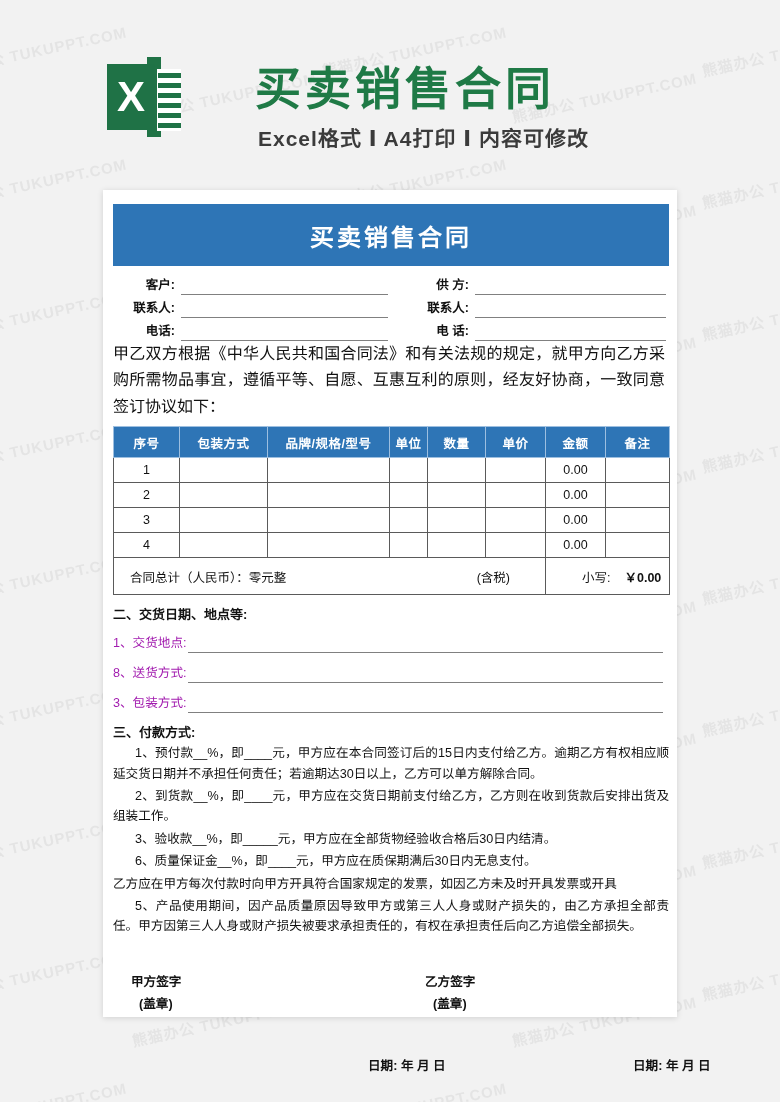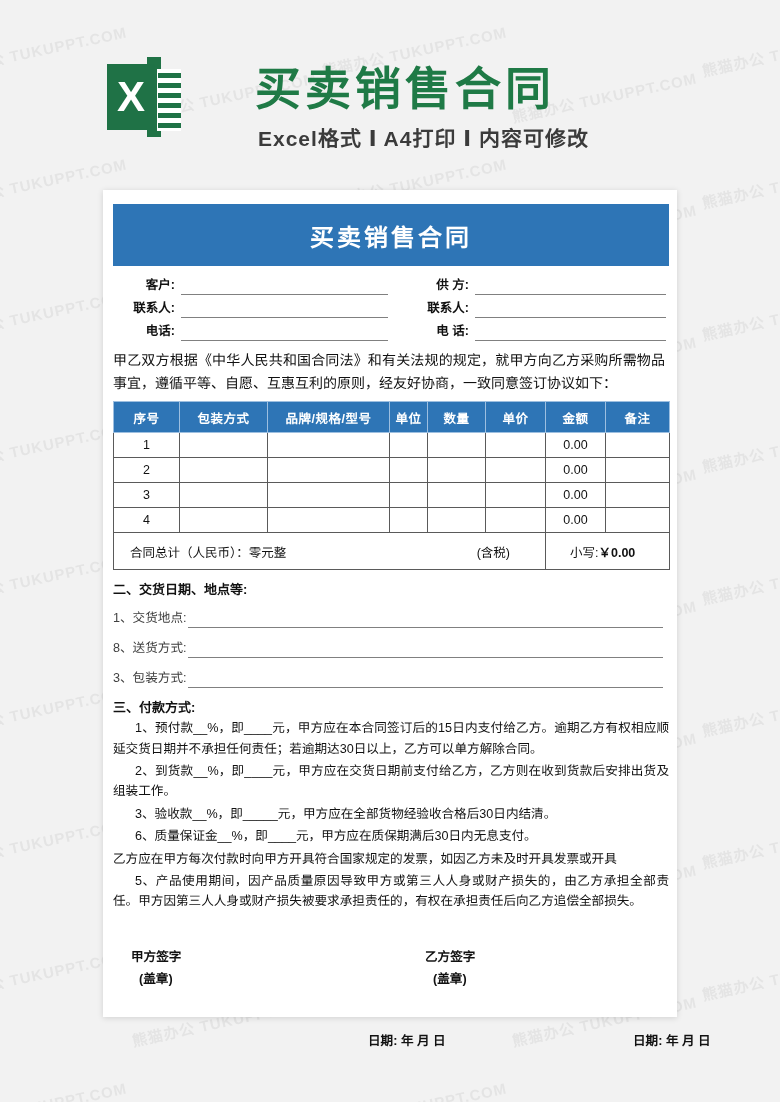--- a/index.html
+++ b/index.html
@@ -160,22 +160,21 @@
     flex: 1;
     border-bottom: 1.3px solid #808080;
     height: 19px;
     margin-left: 6px;
     margin-right: 3px;
   }
 
   
   #intro {
     width: 552px;
-    margin-top: 8px;
-    font-size: 14px;
+    font-size: 16px;
     line-height: 1.65;
     color: #111;
     text-align: justify;
   }
 
   
   #goods-table {
     margin-top: 6px;
     border-collapse: collapse;
     width: 556px;
@@ -211,40 +210,42 @@
     width: 100%;
     text-align: right;
   }
   .total-tax {
     margin-left: auto;
     margin-right: 34px;
   }
   .total-right-inner {
     display: flex;
     align-items: flex-start;
+    gap: 14px;
     padding-left: 8px;
+    margin-left: 12px;
   }
   .total-value { font-weight: bold; }
 
   
   .section-heading {
     font-size: 13px;
     font-weight: bold;
     color: #111;
     margin-top: 9px;
   }
   .fill-row {
     display: flex;
     align-items: flex-end;
     margin-top: 8px;
     height: 22px;
   }
   .fill-label {
     font-size: 12.6px;
-    color: #404040;
+    color: #a21caf;
     white-space: nowrap;
     padding-bottom: 2px;
   }
   .fill-line {
     flex: 1;
     border-bottom: 1.2px solid #808080;
     height: 18px;
     margin-left: 2px;
     margin-right: 6px;
   }

